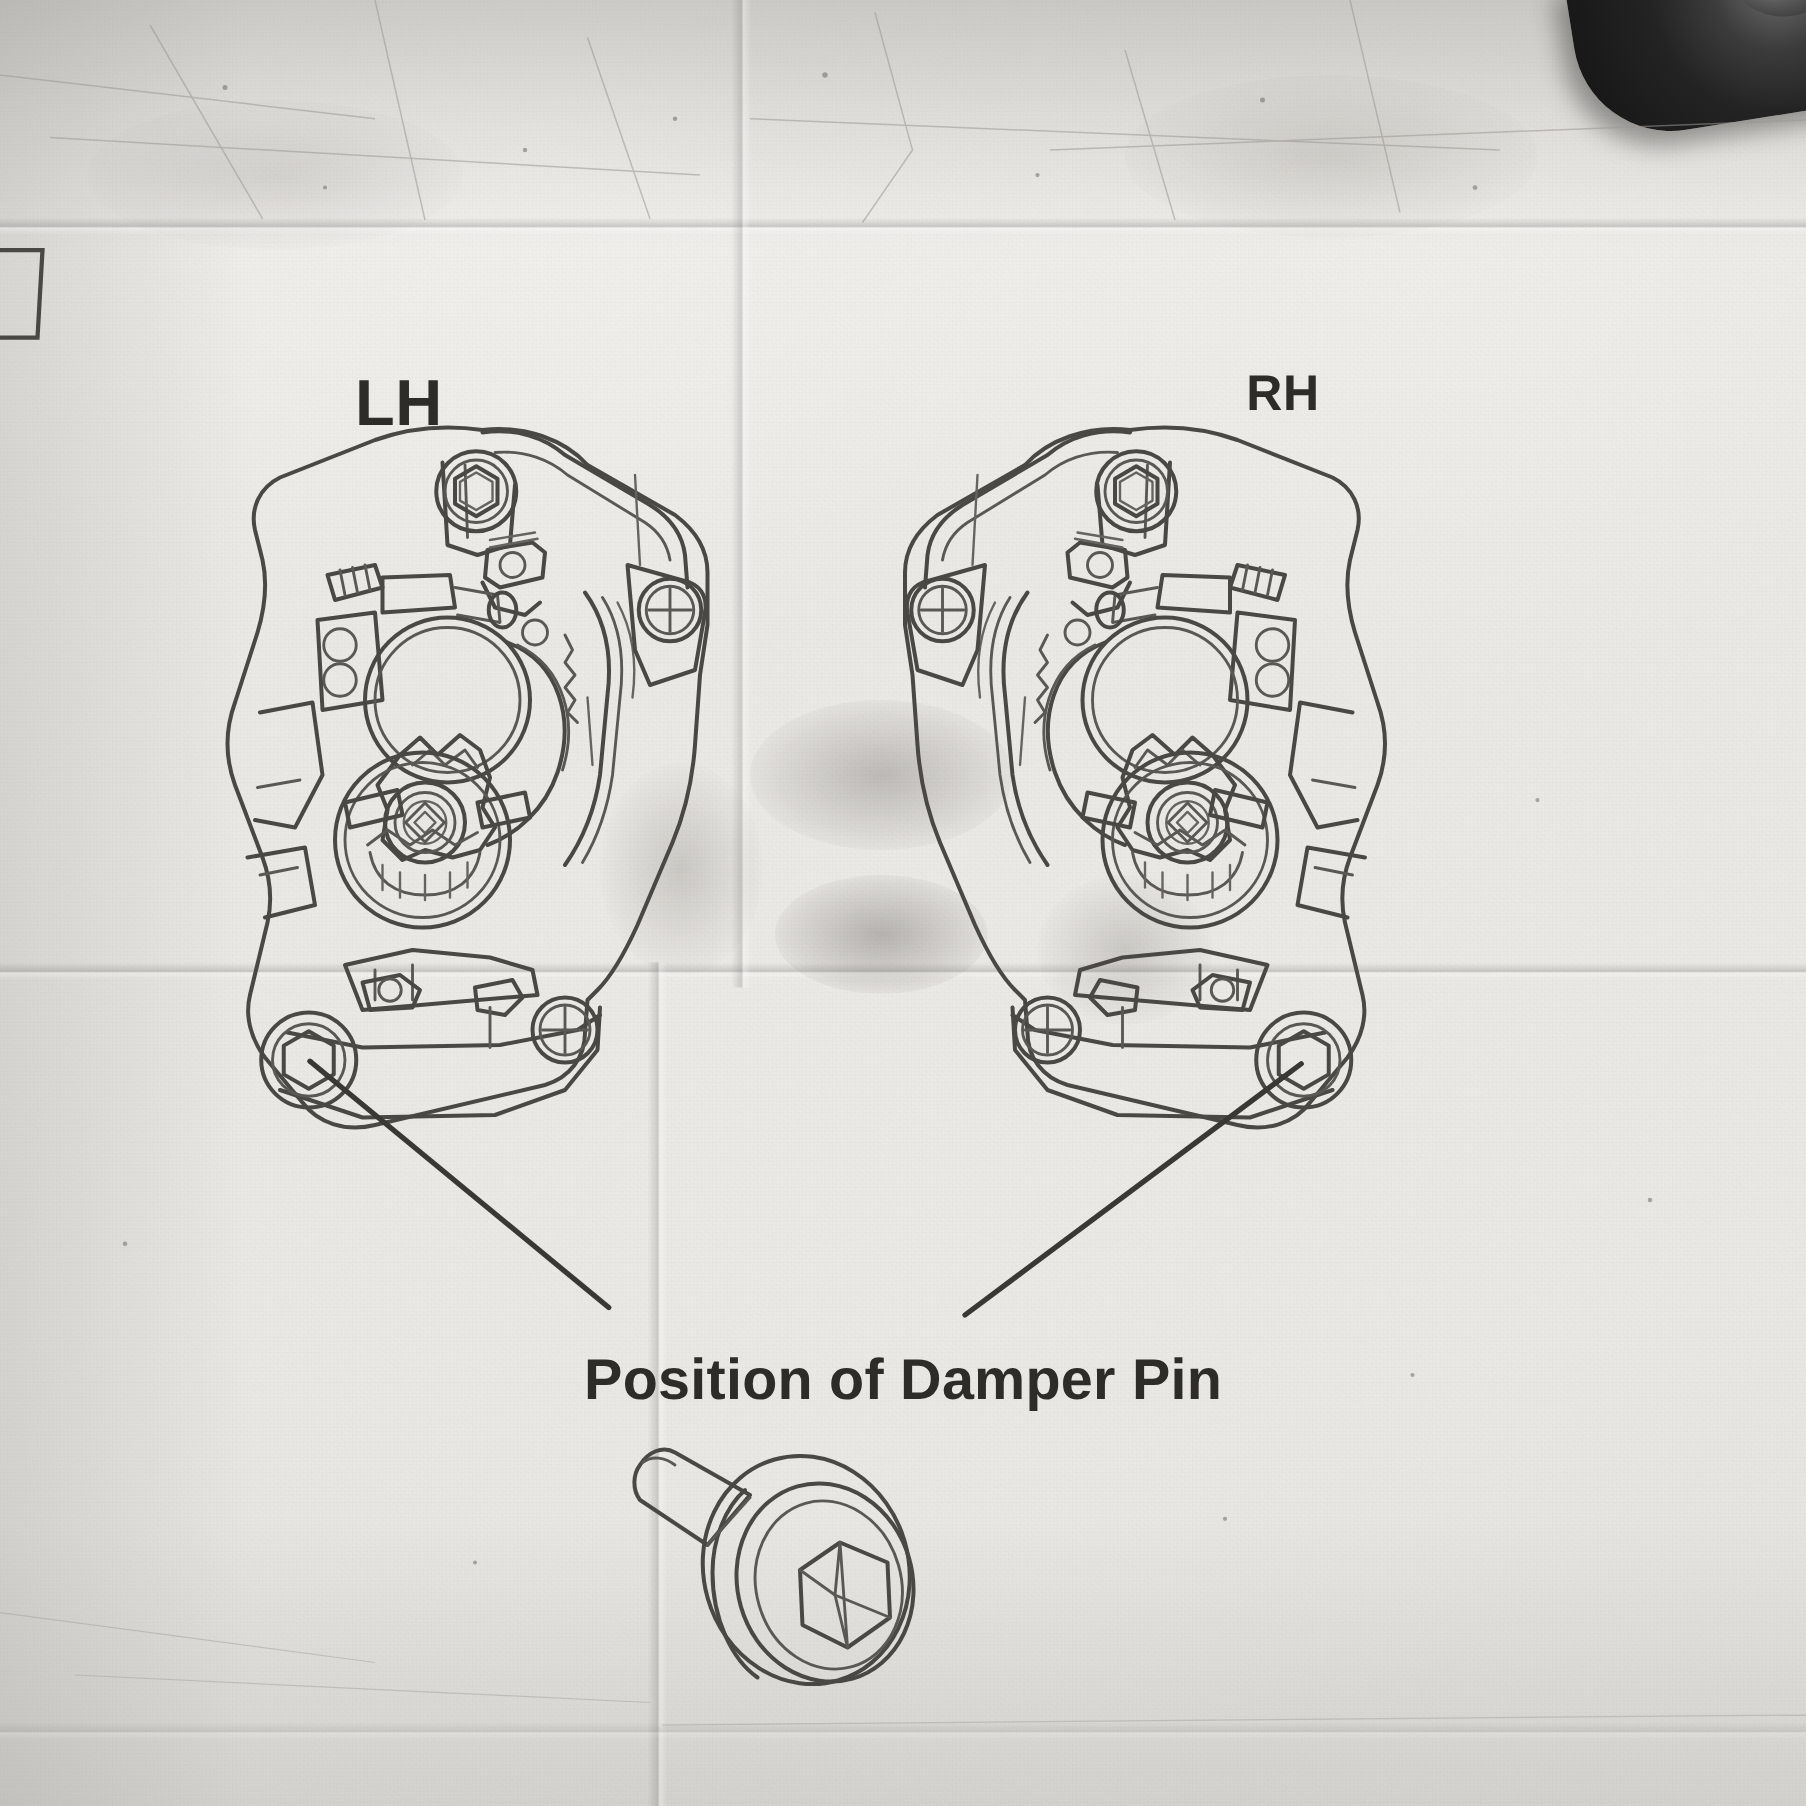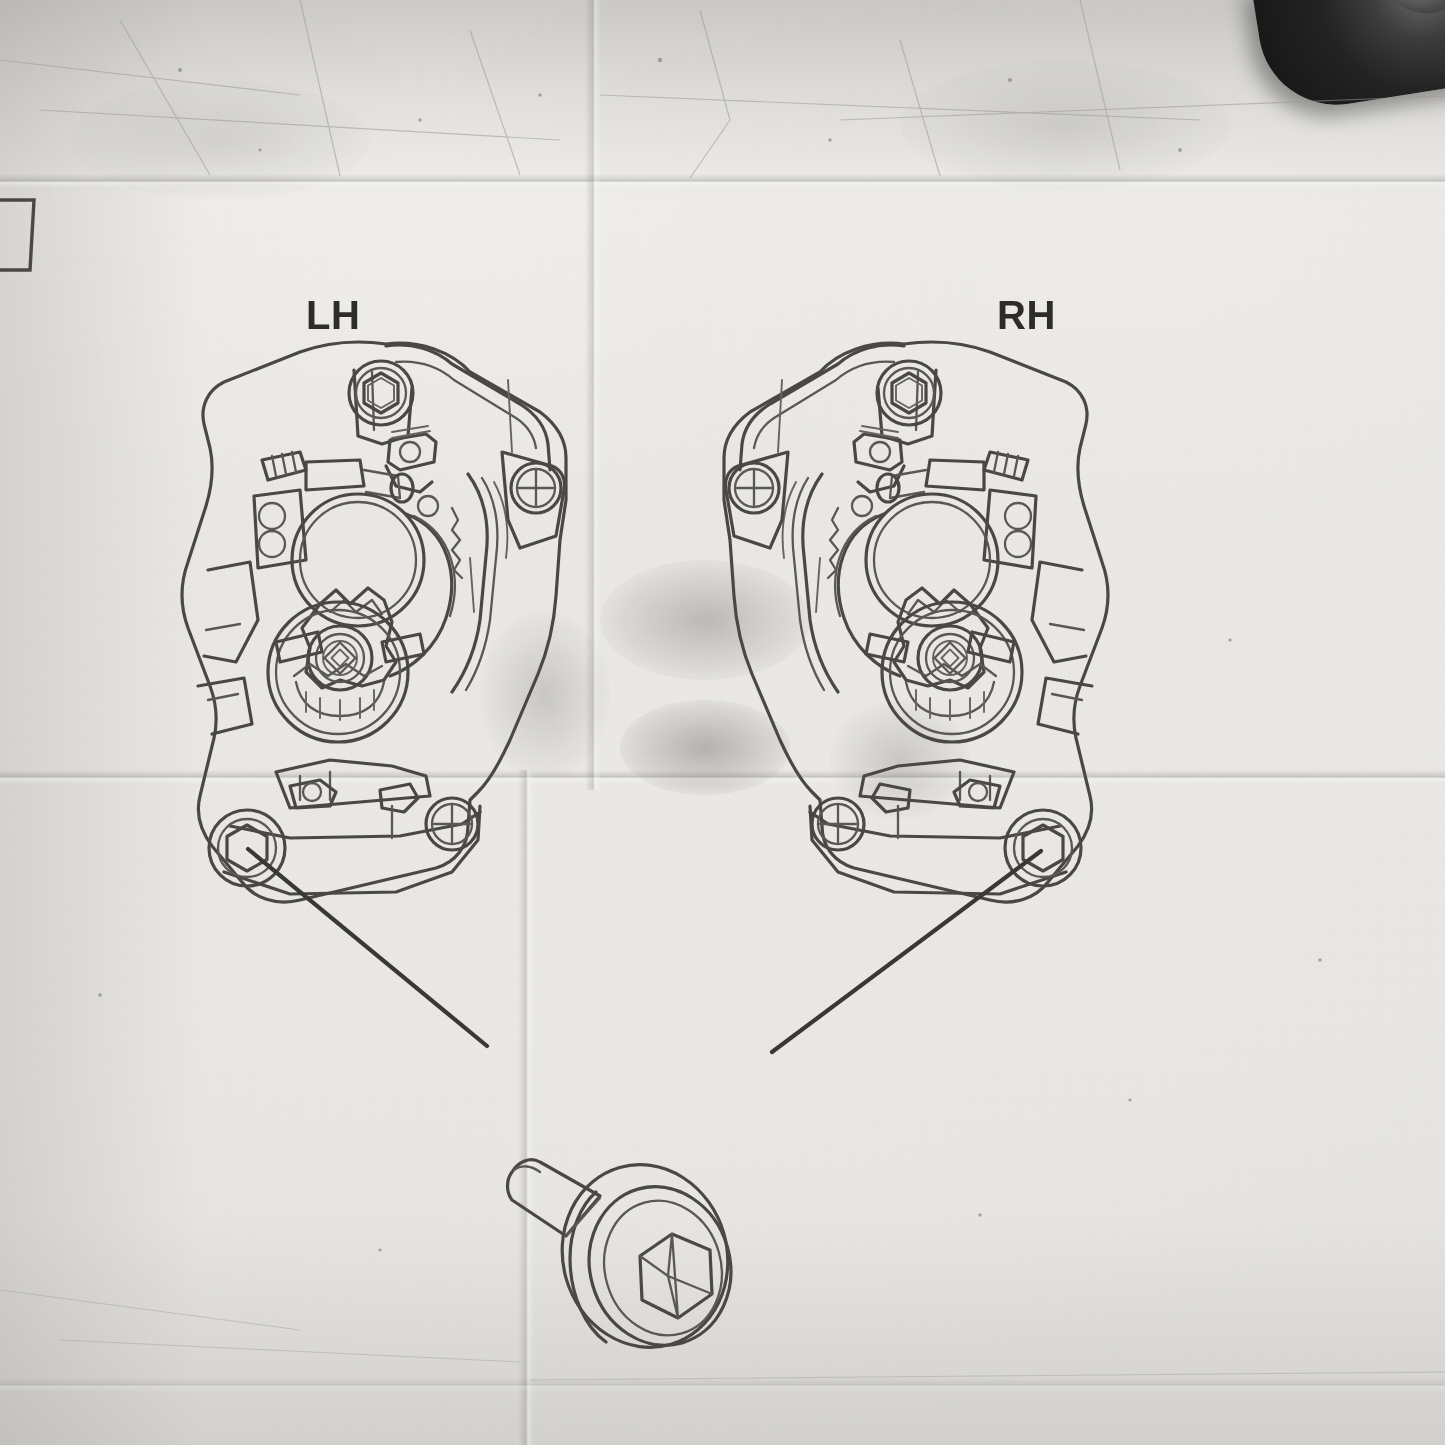--- a/index.html
+++ b/index.html
@@ -83,21 +83,21 @@
   .boxborder{fill:none;stroke:#4a4844;stroke-width:3.4;}
   
   .lbl{
     position:absolute;
     color:#2e2c29;
     font-weight:700;
     letter-spacing:.5px;
     white-space:nowrap;
     text-shadow:0 0 2px rgba(235,233,229,.7);
   }
-  .lbl-lh{left:306px;top:293px;font-size:40px;}
+  .lbl-lh{left:284px;top:293px;font-size:52px;}
   .lbl-rh{left:997px;top:293px;font-size:40px;}
   .lbl-caption{
     left:0;right:0;top:1076px;text-align:center;font-size:46px;font-weight:700;
     letter-spacing:.2px;
   }
   .lbl-caption span{display:inline-block;}
 </style>
 </head>
 <body>
 
@@ -439,14 +439,17 @@
 
       <polygon class="ln" points="672,1234 710,1250 712,1294 678,1318 642,1300 640,1256"></polygon>
       <polygon class="ln-thin" points="672,1234 668,1276 678,1318"></polygon>
       <path class="ln-thin" d="M668 1276 L 640 1256"></path>
       <path class="ln-thin" d="M668 1276 L 712 1294"></path>
     </g>
   </svg>
 
   <div class="lbl lbl-lh">LH</div>
   <div class="lbl lbl-rh">RH</div>
+  <div class="lbl lbl-caption">
+    <span>Position of Damper Pin</span>
+  </div>
 
 </div>
 
 </body></html>

